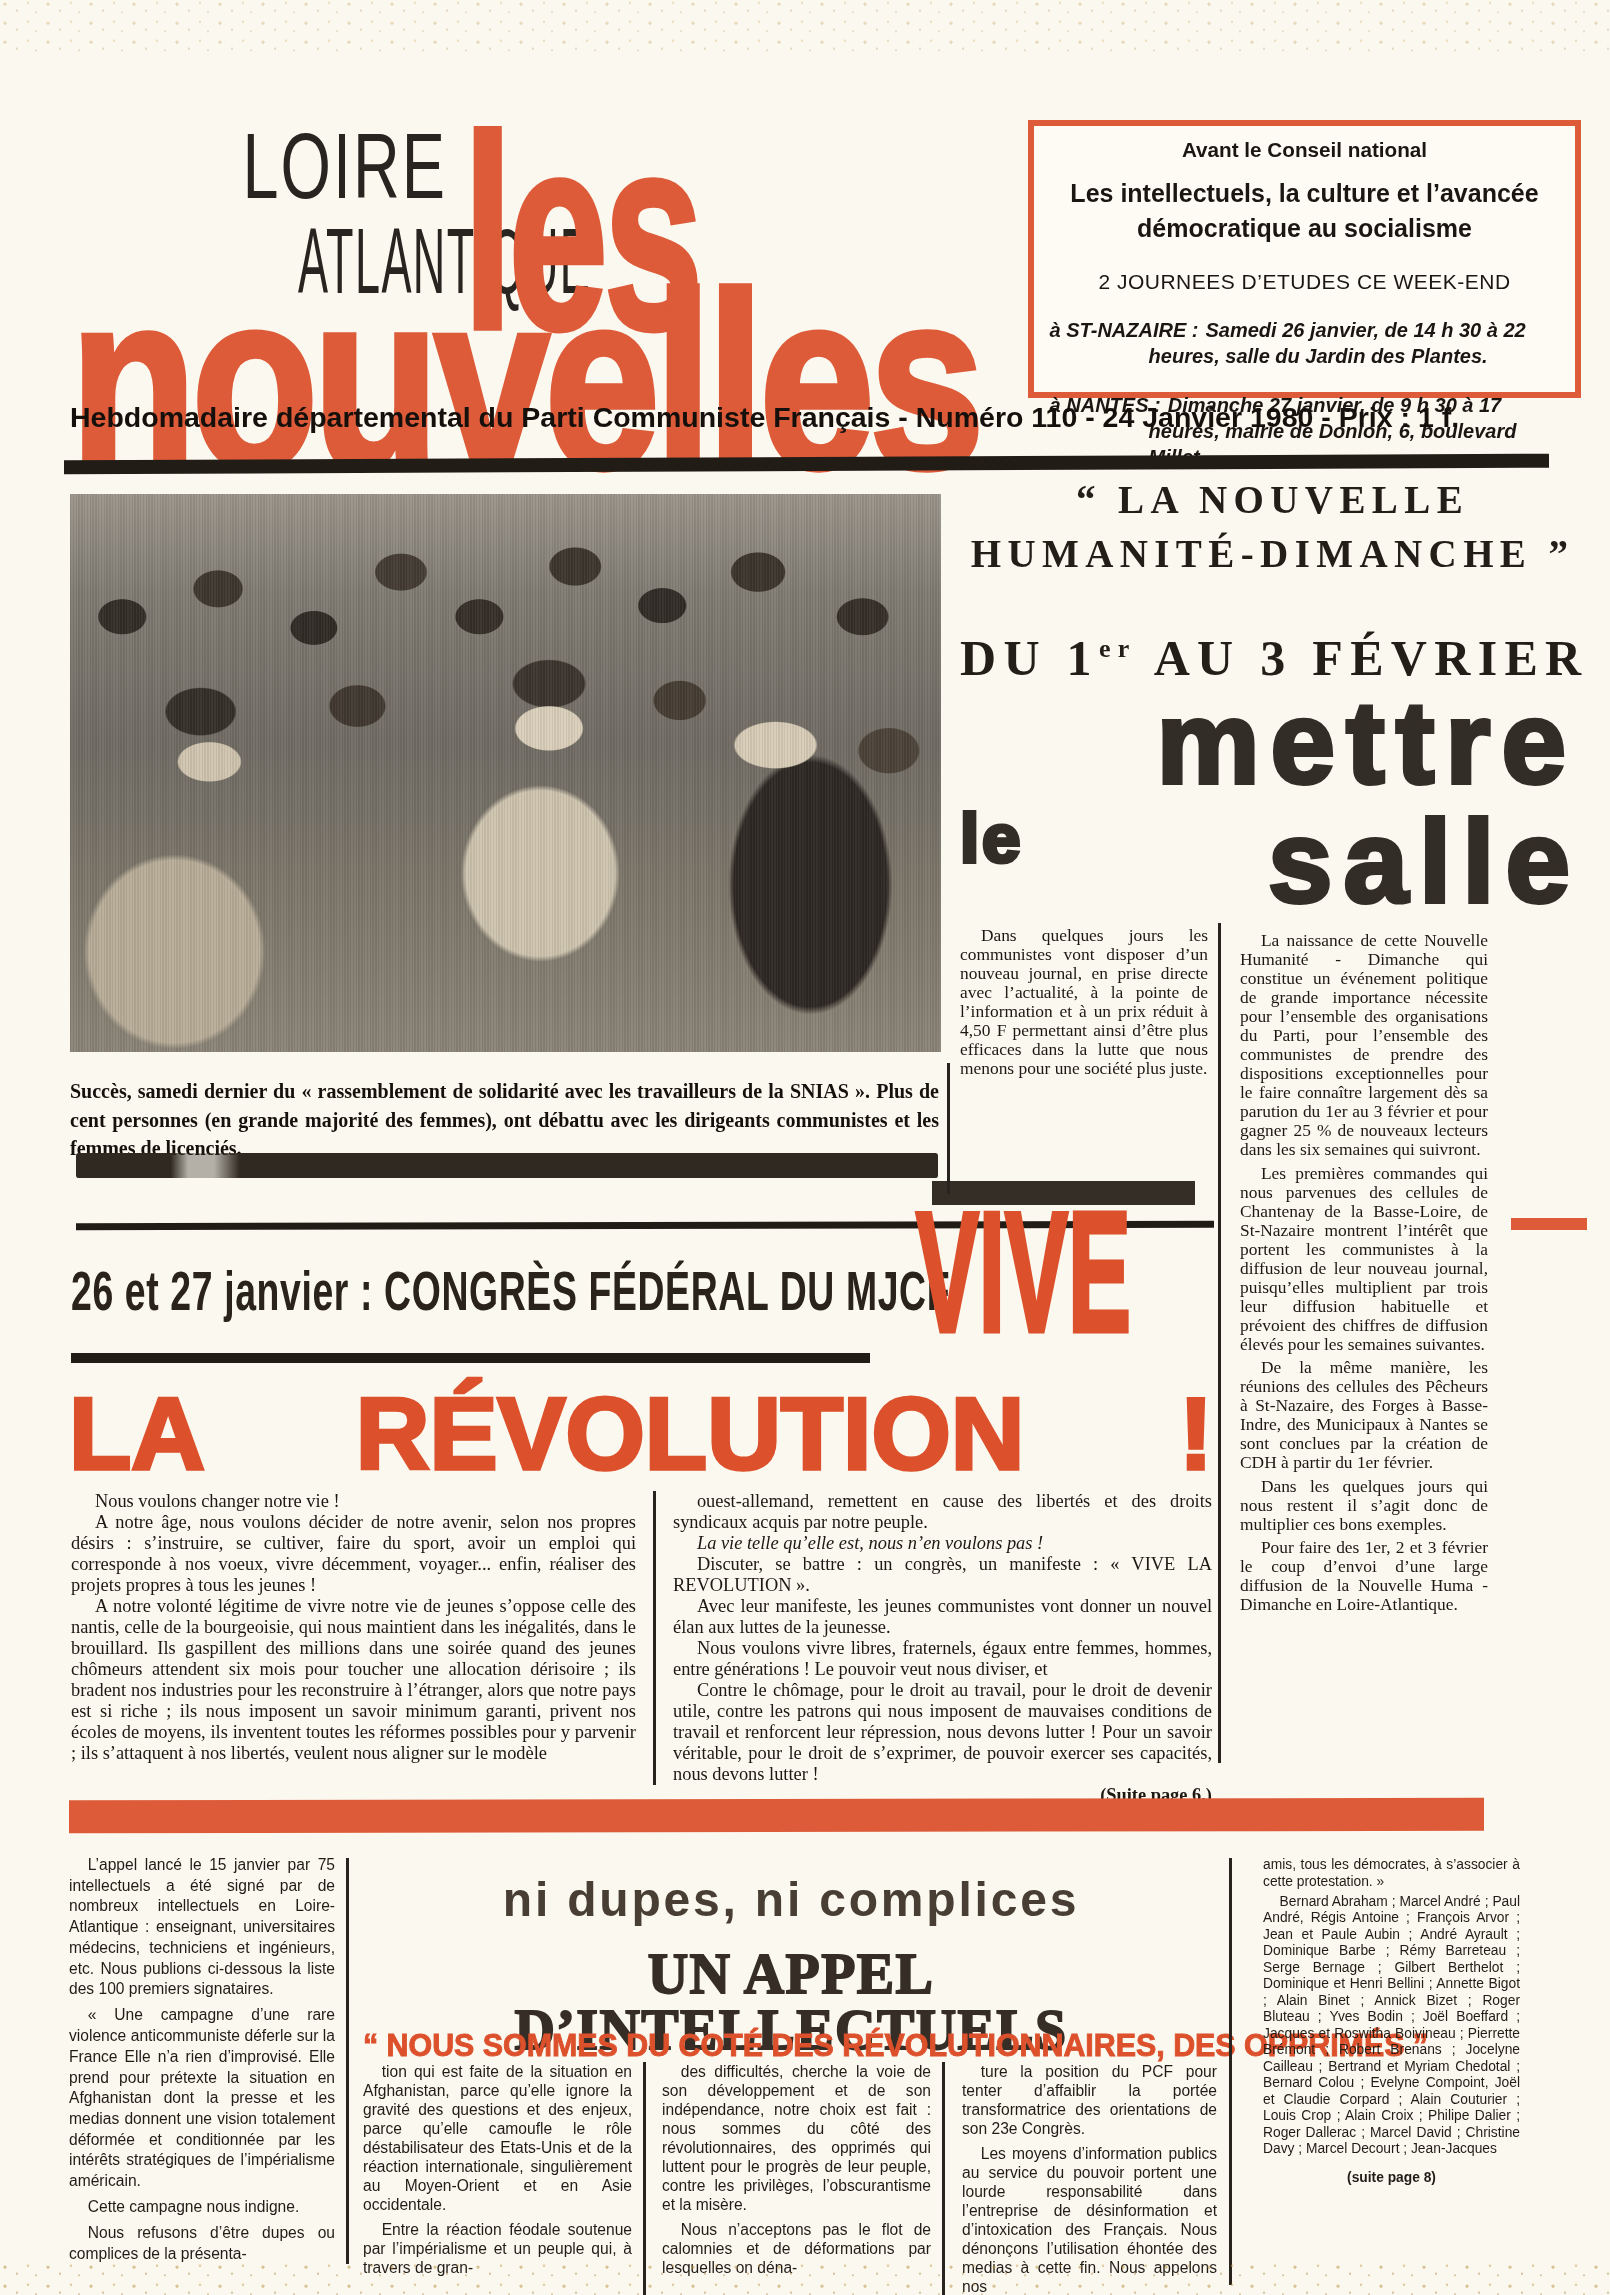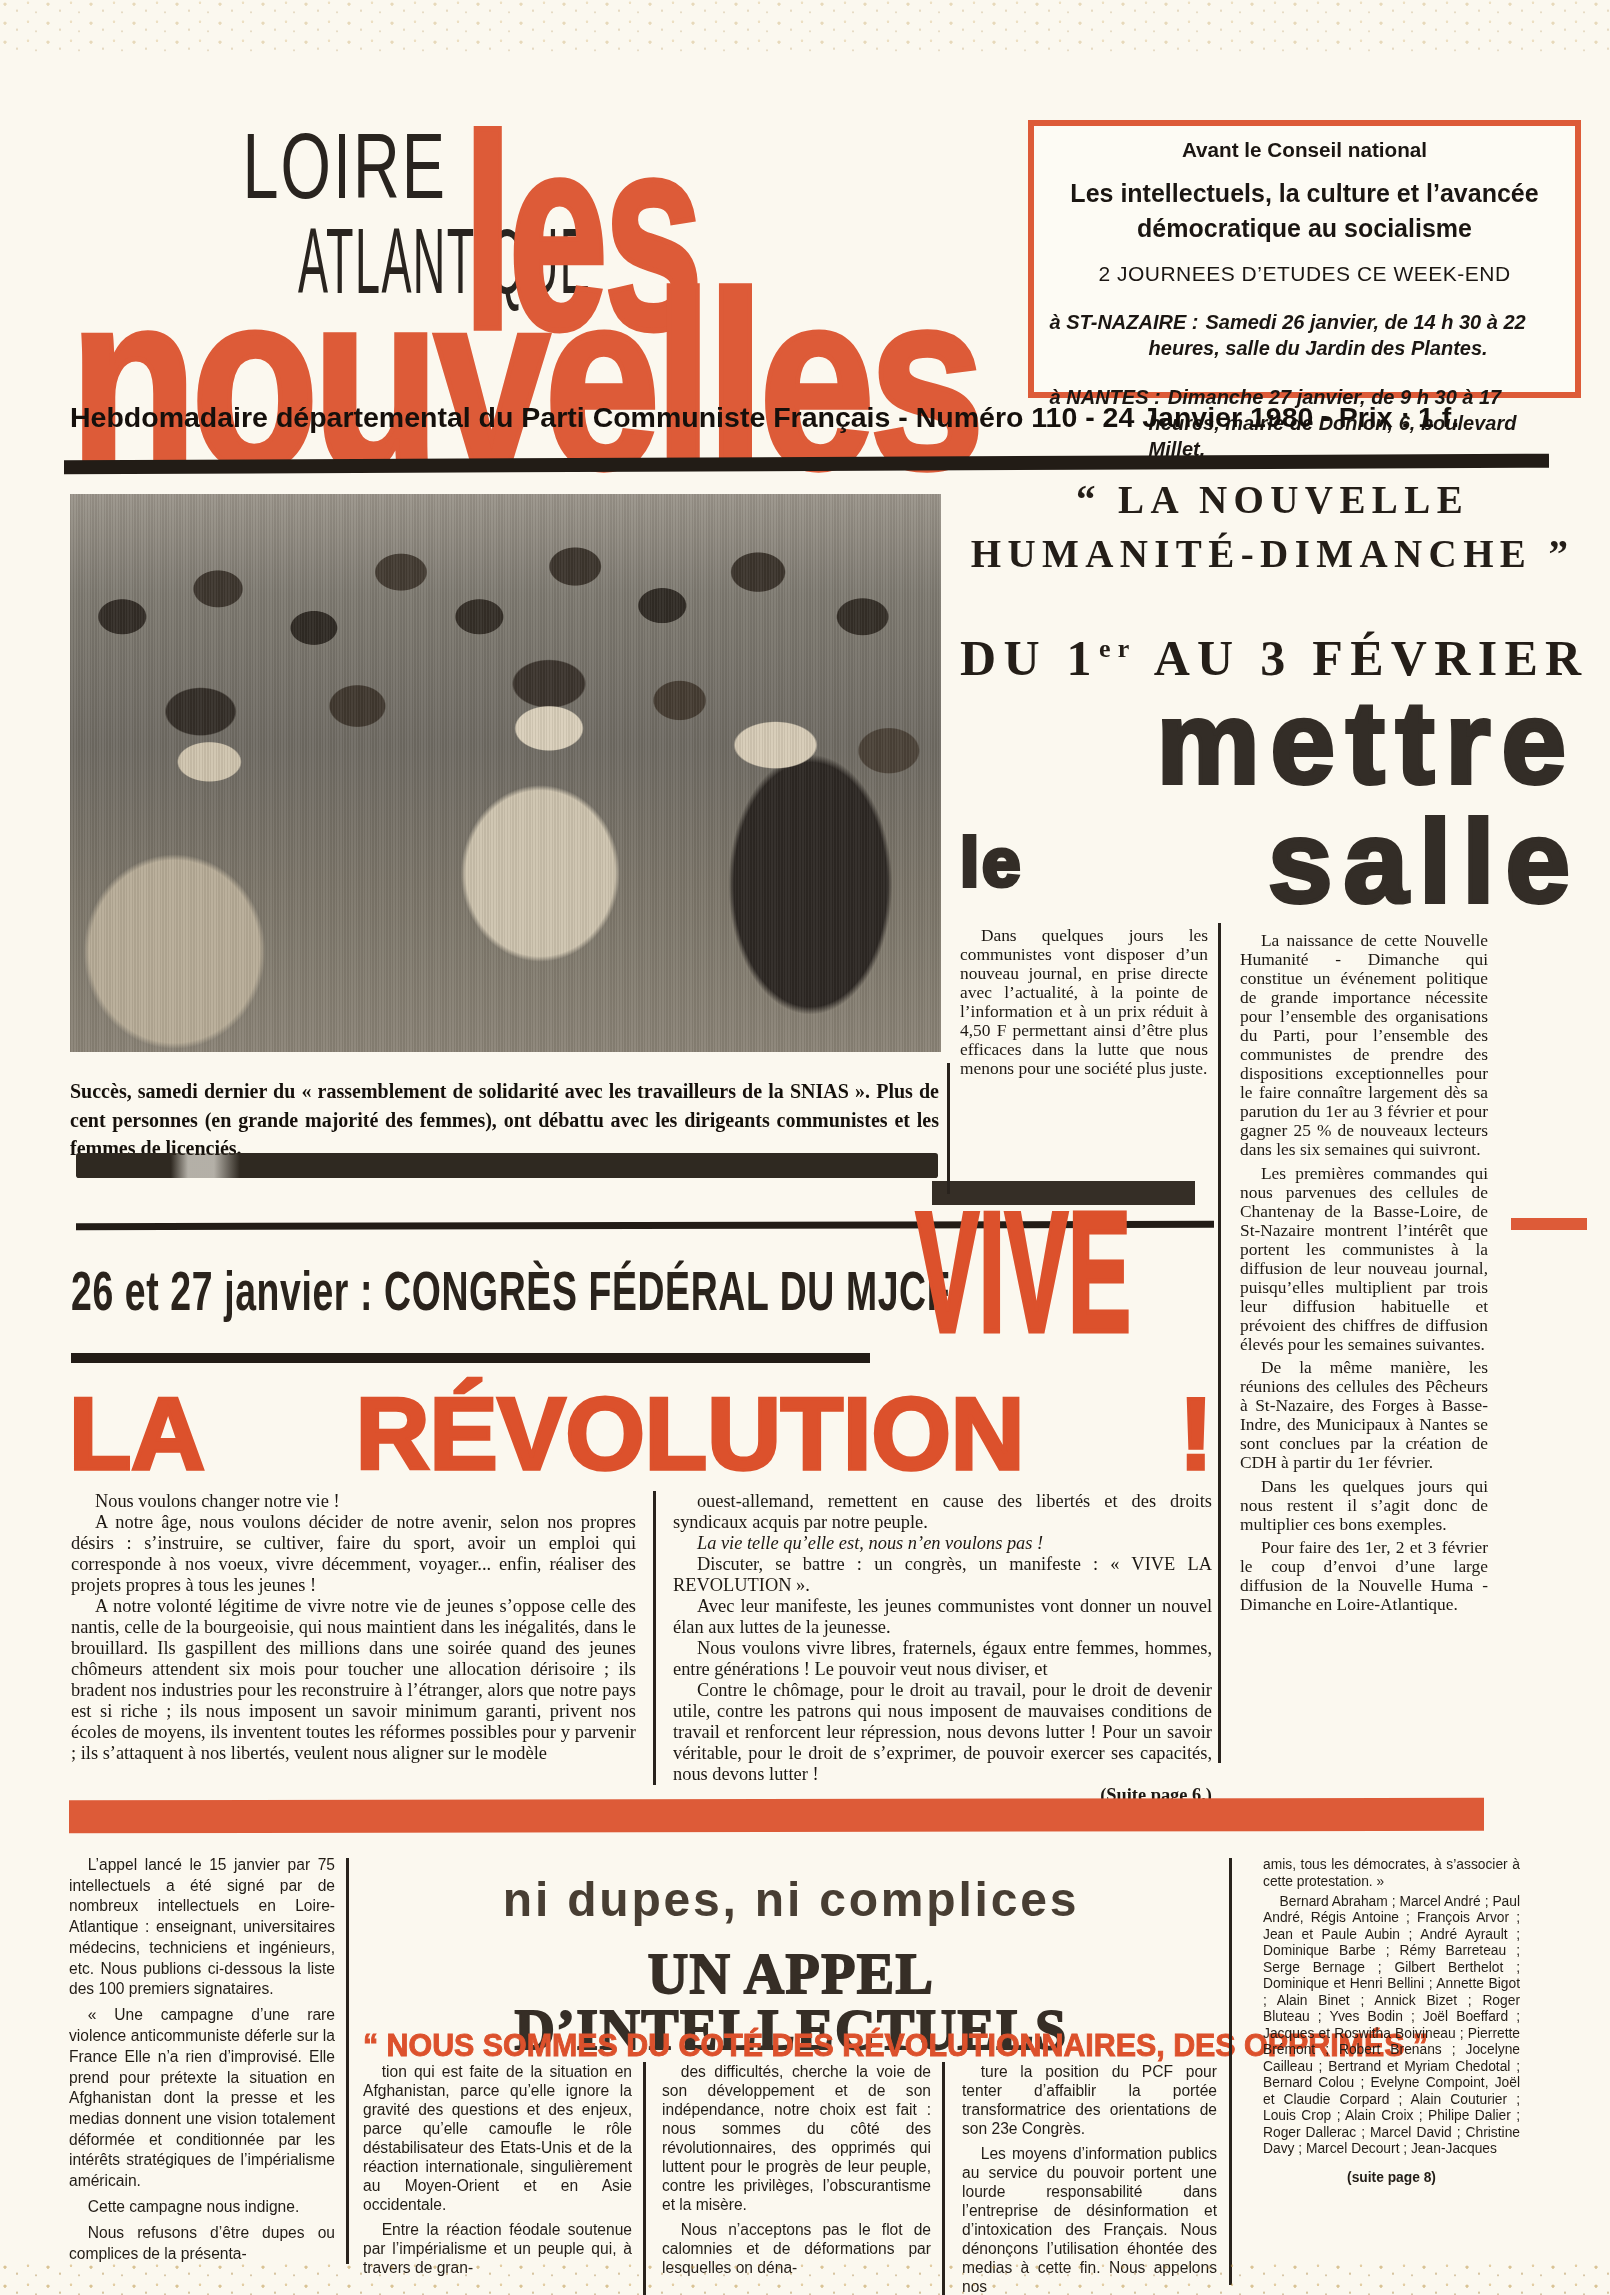--- a/index.html
+++ b/index.html
@@ -14,21 +14,21 @@
       letter-spacing:-6.4px;line-height:1;transform-origin:left top;-webkit-text-stroke:5.5px #dd5b38;}
   .subtitle{font-family:"Liberation Sans",sans-serif;font-weight:700;font-size:28.5px;
       white-space:nowrap;color:#15100c;letter-spacing:0px;}
   .rule{background:#221c16;}
   .redbar{background:#dd5b38;}
   
   .box{border:6.4px solid #dd5b38;background:#fdfbf4;box-sizing:border-box;text-align:center;
       padding:12px 15.6px;color:#1b1612;}
   .box .k{font:700 20.7px/1.2 "Liberation Sans",sans-serif;}
   .box .t{font:700 25px/1.42 "Liberation Sans",sans-serif;margin-top:13px;}
-  .box .s{font:400 21px/1.2 "Liberation Sans",sans-serif;margin-top:14px;letter-spacing:0.5px;}
+  .box .s{font:400 21px/1.2 "Liberation Sans",sans-serif;margin-top:22px;letter-spacing:0.5px;}
   .box .sess{margin-top:10px;text-align:left;font:700 20px/1.3 "Liberation Sans",sans-serif;}
   .box .sess .line{padding-left:99px;text-indent:-99px;margin-top:23px;font-style:italic;}
   .box .sess b{margin-right:.35em;}
   
   .photo{background-color:#857f73;
     background-image:
       repeating-linear-gradient(90deg, rgba(40,35,30,.07) 0 1.4px, rgba(255,255,255,.05) 1.4px 2.8px),
       radial-gradient(ellipse 69px 39px at 81% 45%, #d6cbb6 0 58%, rgba(0,0,0,0) 61%),
       radial-gradient(ellipse 124px 197px at 85% 70%, #2b2622 0 62%, rgba(0,0,0,0) 66%),
       radial-gradient(ellipse 55px 36px at 55% 42%, #d9cfba 0 60%, rgba(0,0,0,0) 63%),
@@ -132,21 +132,21 @@
   <div class="abs redbar" style="left:1511px;top:1218px;width:76px;height:12px;"></div>
 
   <div class="abs qtitle" style="left:964px;top:473px;width:617px;">
     <div>“ LA NOUVELLE</div>
     <div>HUMANITÉ-DIMANCHE ”</div>
   </div>
   <div class="abs dline" style="left:960px;top:621px;width:624px;">
     <span>DU 1</span><sup>er</sup><span> AU 3 FÉVRIER</span>
   </div>
   <div class="abs mega" style="left:960px;top:685px;width:617px;font-size:116px;text-align:right;padding-right:6.4px;">mettre</div>
-  <div class="abs" style="left:960px;top:804px;width:621px;display:flex;align-items:center;justify-content:space-between;">
+  <div class="abs" style="left:960px;top:804px;width:621px;display:flex;align-items:flex-start;justify-content:space-between;">
     <span class="mega" style="font-size:69px;letter-spacing:2.8px;">le</span>
     <span class="mega" style="font-size:116px;">salle</span>
   </div>
   <div class="abs serifcol" style="left:960px;top:926px;width:248px;">
     <p>Dans quelques jours les communistes vont disposer d’un nouveau journal, en prise directe avec l’actualité, à la pointe de l’information et à un prix réduit à 4,50 F permettant ainsi d’être plus efficaces dans la lutte que nous menons pour une société plus juste.</p>
   </div>
   <div class="abs" style="left:932px;top:1181px;width:263px;height:24px;background:#352e26;"></div>
   <div class="abs serifcol" style="left:1240px;top:931px;width:248px;">
     <p>La naissance de cette Nouvelle Humanité - Dimanche qui constitue un événement politique de grande importance nécessite pour l’ensemble des organisations du Parti, pour l’ensemble des communistes de prendre des dispositions exceptionnelles pour le faire connaître largement dès sa parution du 1er au 3 février et pour gagner 25 % de nouveaux lecteurs dans les six semaines qui suivront.</p>
     <p>Les premières commandes qui nous parvenues des cellules de Chantenay de la Basse-Loire, de St-Nazaire montrent l’intérêt que portent les communistes à la diffusion de leur nouveau journal, puisqu’elles multiplient par trois leur diffusion habituelle et prévoient des chiffres de diffusion élevés pour les semaines suivantes.</p>

